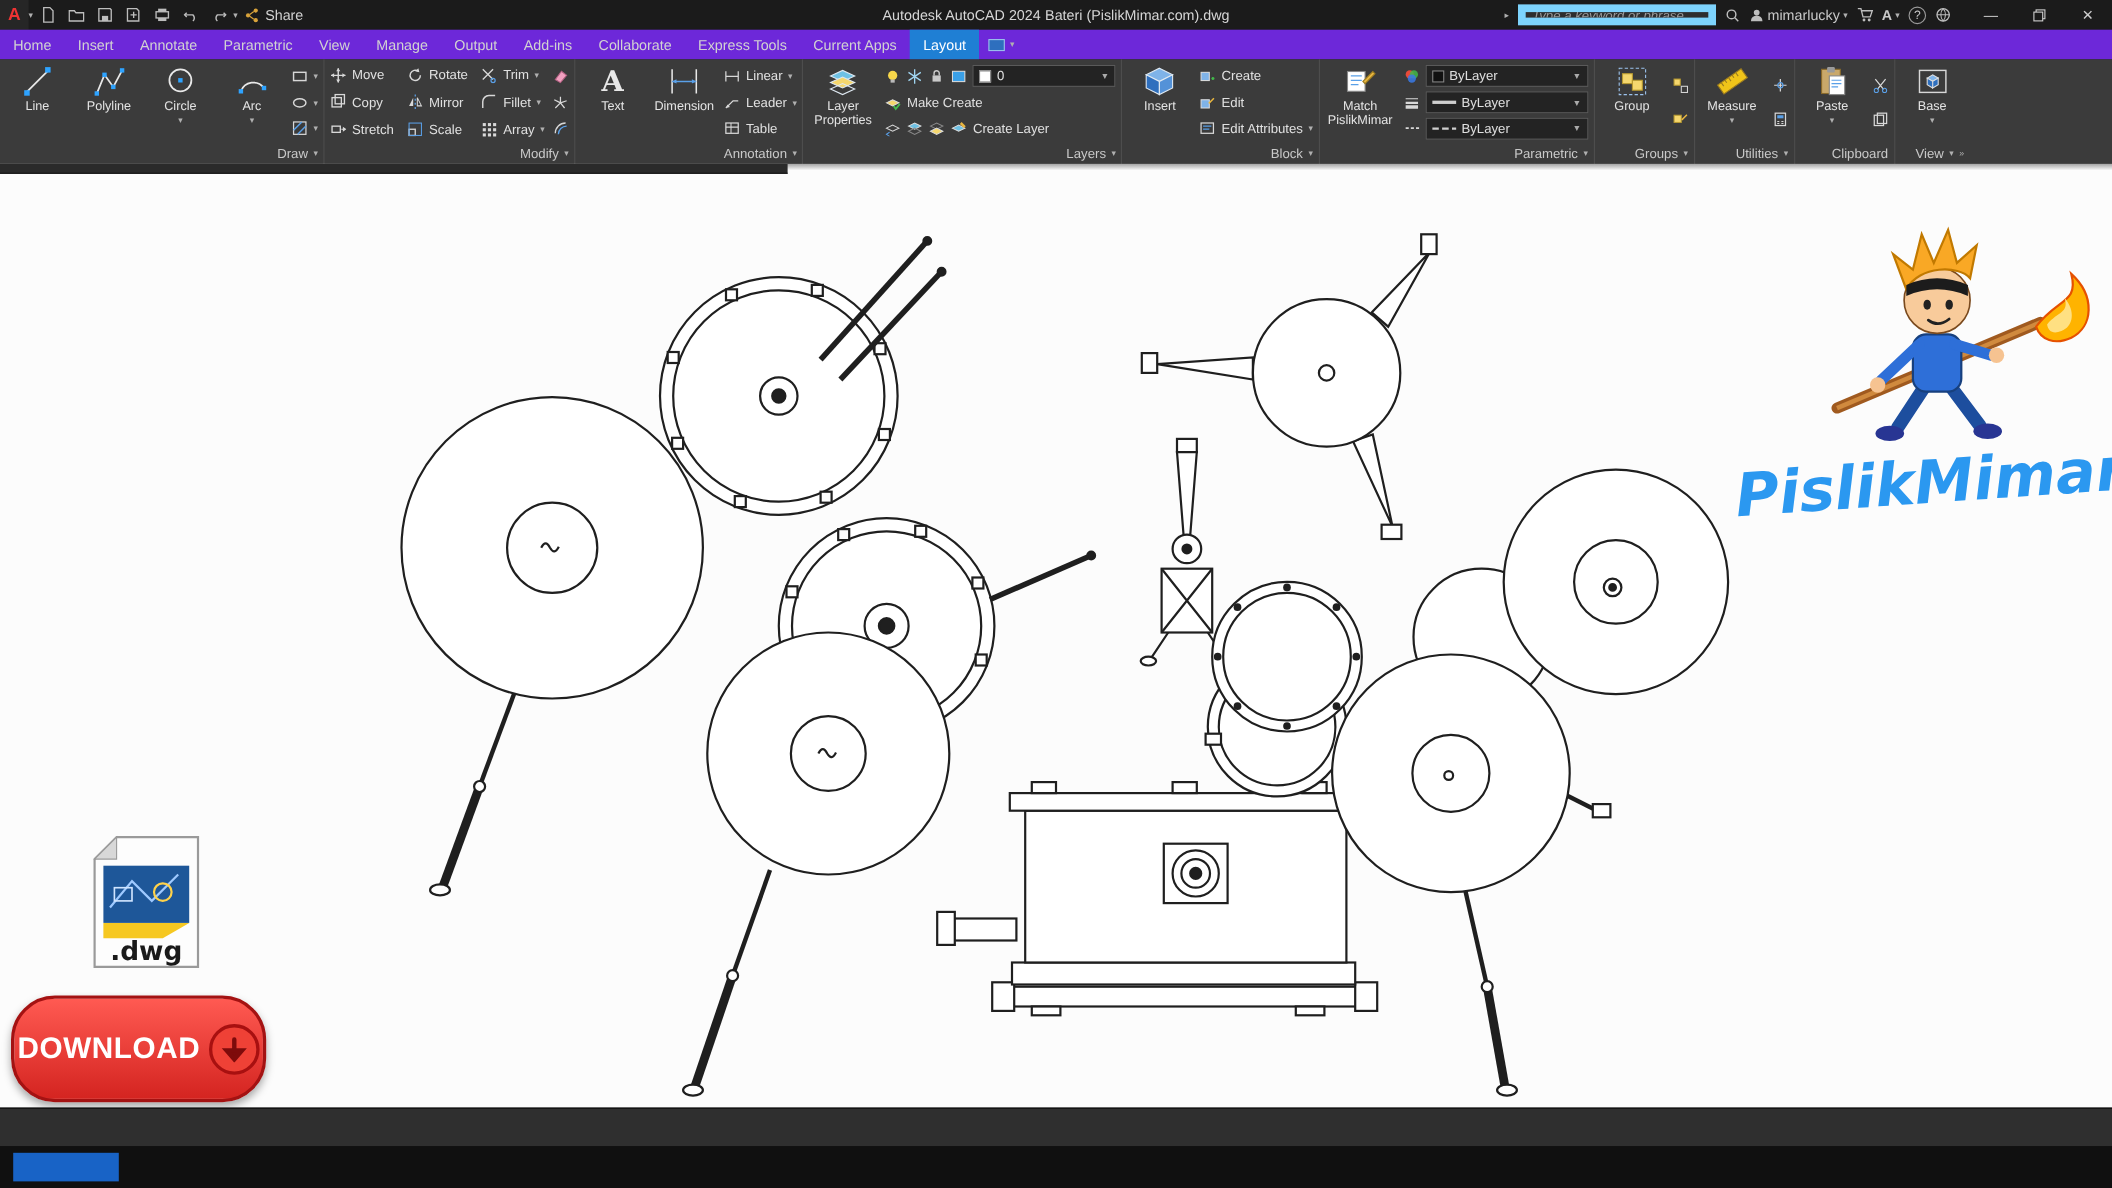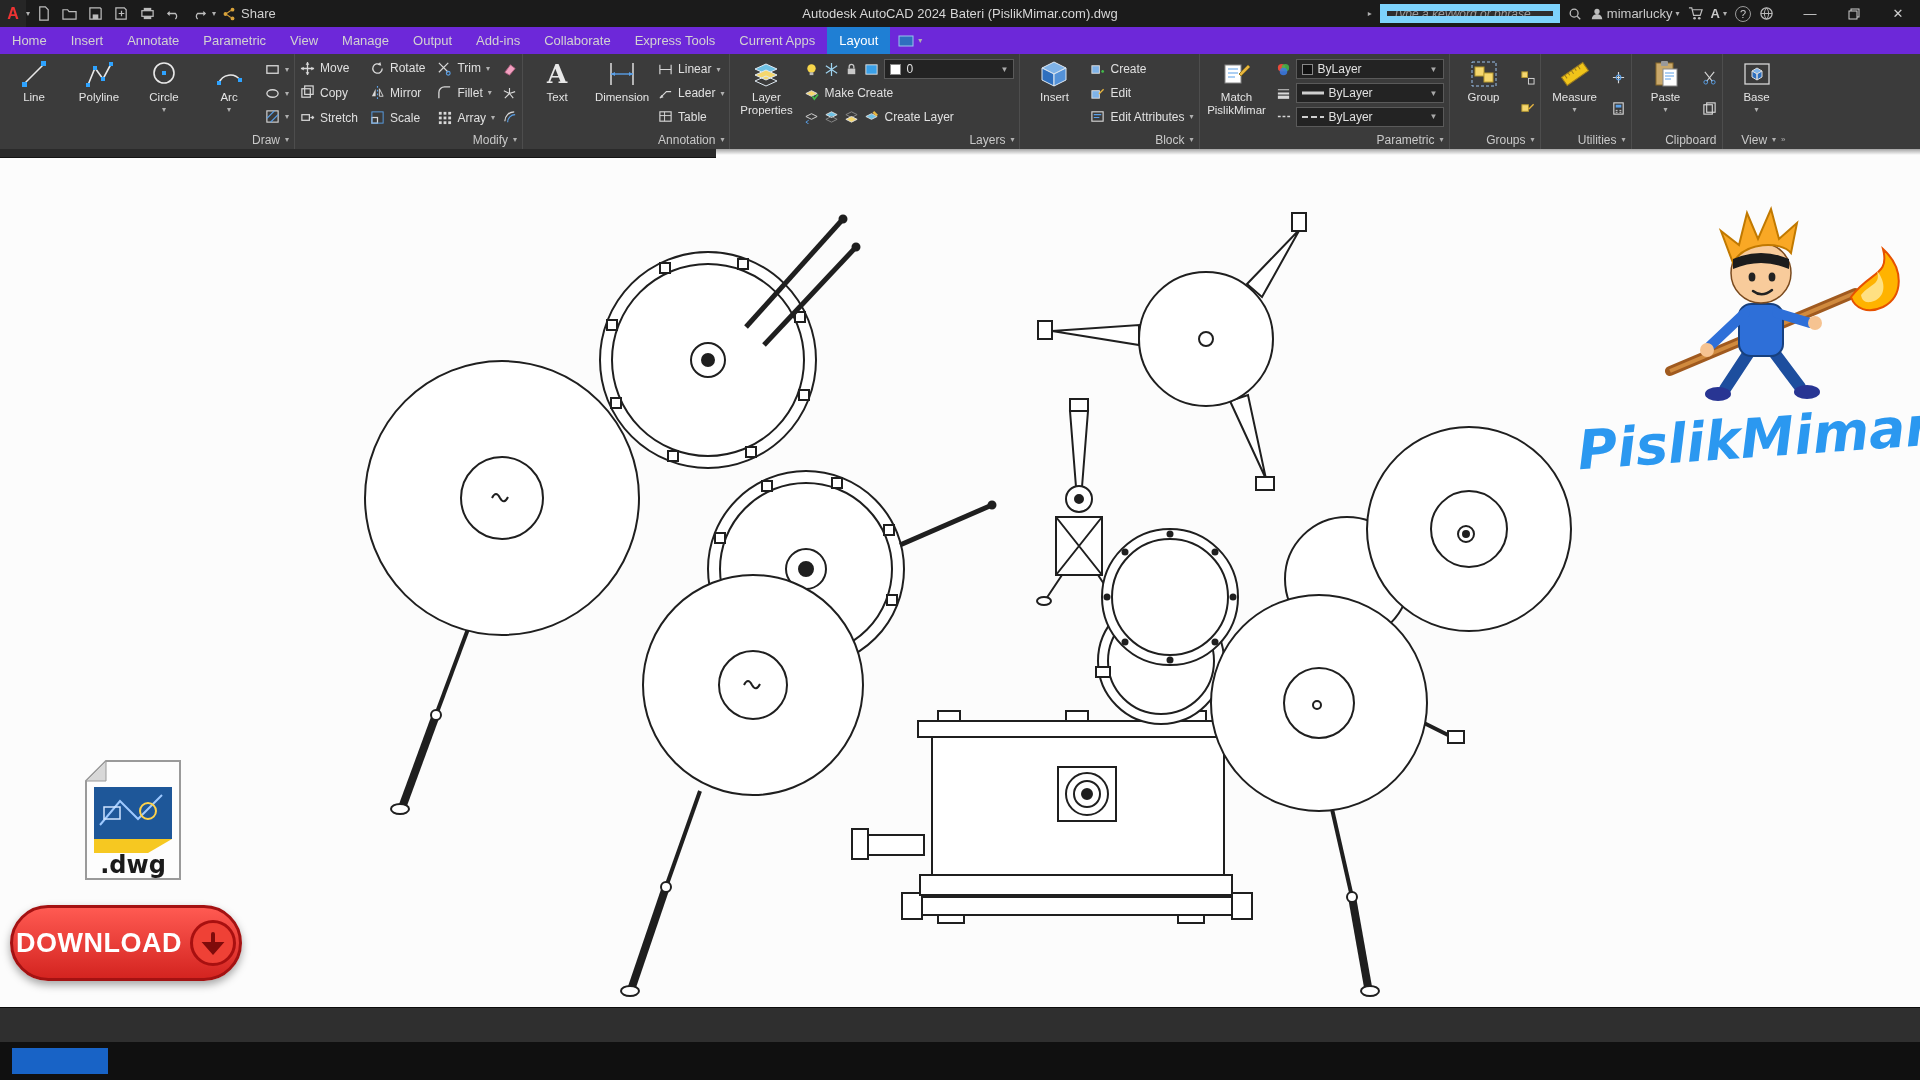--- a/index.html
+++ b/index.html
@@ -55,21 +55,21 @@
 
   
   .canvas { position:absolute; top:149px; bottom:73px; left:0; right:0; background:#fcfcfc; overflow:hidden; }
   .canvas-shadow { position:absolute; top:0; left:0; right:0; height:6px;
     background:linear-gradient(rgba(0,0,0,.35), transparent); pointer-events:none; }
   .filetab-strip { position:absolute; top:0; left:0; width:716px; height:9px; background:#2a2a2a;
     border-bottom:1px solid #141414; }
   .drawing-svg { position:absolute; inset:0; width:100%; height:100%; }
 
   
-  .download { position:absolute; left:10px; top:756px; width:232px; height:76px; border-radius:40px;
+  .download { position:absolute; left:10px; top:756px; width:232px; height:97px; border-radius:40px;
     background:linear-gradient(180deg,#ff5a52,#d42420); border:3px solid #a41212;
     display:flex; align-items:center; justify-content:center; gap:8px; color:#fff;
     font-size:27px; font-weight:bold; letter-spacing:.5px;
     box-shadow:0 4px 8px rgba(0,0,0,.35); }
   .dl-circle { width:46px; height:46px; border-radius:50%; background:#ef4136;
     border:3px solid #a81010; display:flex; align-items:center; justify-content:center; }
 
   
   .statusbar1 { position:absolute; bottom:38px; left:0; right:0; height:35px; background:#2f2f2f;
     border-top:1px solid #0d0d0d; }

